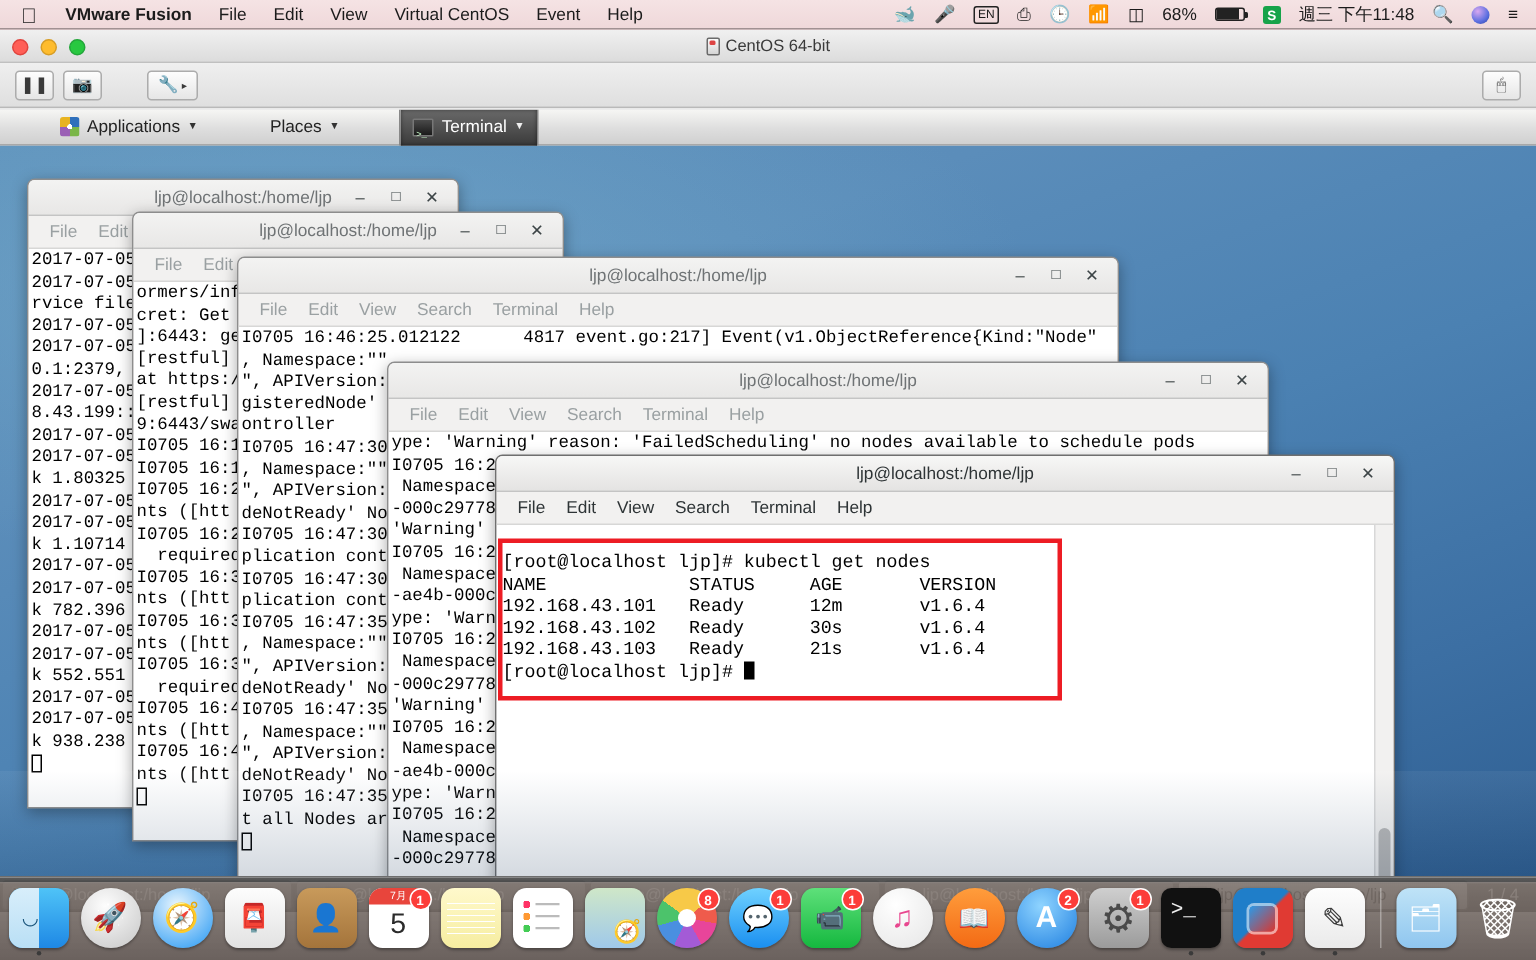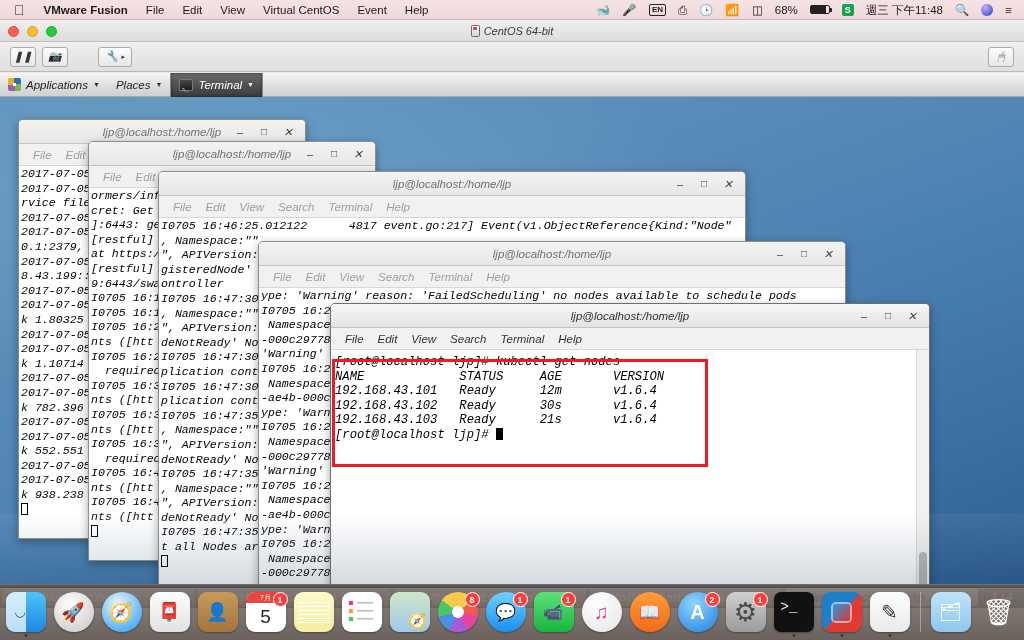--- a/index.html
+++ b/index.html
@@ -20,21 +20,21 @@
     z-index: 200;
   }
   .mm-left { display: flex; align-items: center; gap: 0; padding-left: 8px; }
   .mm-item { padding: 0 9px; line-height: 20px; white-space: nowrap; }
   .mm-item.bold { font-weight: bold; }
   .mm-apple { padding: 0 10px 0 6px; font-size: 14px; line-height: 18px; }
   .mm-right { margin-left: auto; display: flex; align-items: center; padding-right: 6px; gap: 0; }
   .mm-ritem { padding: 0 6px; line-height: 20px; display: flex; align-items: center; white-space: nowrap; }
   .mm-badge {
     display: inline-block; border: 1.4px solid #222; border-radius: 2px;
-    font-size: 8px; font-weight: bold; padding: 0 2px; line-height: 10px;
+    font-size: 8px; font-weight: normal; padding: 0 2px; line-height: 10px;
   }
   .mm-batt {
     display: inline-block; width: 20px; height: 9px; border: 1.4px solid #222;
     border-radius: 2px; position: relative; background:
       linear-gradient(to right, #222 0 85%, transparent 85% 100%);
   }
   .mm-batt::after {
     content: ''; position: absolute; right: -3.5px; top: 2px;
     width: 2px; height: 4px; background: #222; border-radius: 0 1px 1px 0;
   }
@@ -44,21 +44,21 @@
     text-align: center; line-height: 12px;
   }
   .mm-siri {
     width: 12px; height: 12px; border-radius: 50%;
     background: radial-gradient(circle at 35% 30%, #d8a8f0, #5b6fe0 60%, #2a3fa0);
   }
 
   
   .vm-window {
     position: absolute; left: 0; top: 20px; width: 1024px; height: 620px;
-    background: #e9e9e9; z-index: 10; font-style: italic;
+    background: #e9e9e9; z-index: 10;
   }
   .vm-titlebar {
     position: relative; height: 22px; width: 100%;
     background: linear-gradient(#f0f0f0, #dcdcdc);
     border-bottom: 1px solid #c0c0c0;
     display: flex; align-items: center; justify-content: center;
   }
   .vm-traffic { position: absolute; left: 8px; top: 6px; display: flex; gap: 8px; }
   .tl { width: 11px; height: 11px; border-radius: 50%; }
   .tl.r { background: #ff5f57; border: .5px solid #e0443e; }
@@ -96,21 +96,21 @@
     position: absolute; left: 0; top: 53px; width: 1024px; height: 535px;
     overflow: hidden;
   }
   .gnome-panel-top {
     position: absolute; left: 0; top: 0; width: 1024px; height: 24px;
     background: linear-gradient(#f6f6f4, #dedede 55%, #d0d0d0);
     border-bottom: 1px solid #a8a8a8;
     display: flex; align-items: center; font-size: 11.5px; color: #232323;
     z-index: 60;
   }
-  .gp-item { padding: 0 8px; line-height: 24px; display: flex; align-items: center; gap: 5px; }
+  .gp-item { padding: 0 8px; line-height: 24px; display: flex; align-items: center; gap: 5px; margin-left: 32px; }
   .gp-item.active {
     background: linear-gradient(#6a6a6a, #3a3a3a); color: #fff;
     border-left: 1px solid #888; border-right: 1px solid #888;
     box-shadow: inset 0 0 3px rgba(0,0,0,.5);
   }
   .gp-right { margin-left: auto; display: flex; align-items: center; padding-right: 6px; }
   .gp-logo {
     width: 13px; height: 13px;
     background: radial-gradient(circle at 50% 50%, #fff 0 18%, transparent 19%),
       conic-gradient(#2e6fbb 0 25%, #7ab648 0 50%, #9a5fb5 0 75%, #e8b31f 0 100%);
@@ -603,21 +603,21 @@
             </div>
           </div>
           <div class="term-menu">
             <span>File</span>
             <span>Edit</span>
             <span>View</span>
             <span>Search</span>
             <span>Terminal</span>
             <span>Help</span>
           </div>
-          <div class="term-body" style="font-size:12.2px; line-height:14.6px; padding-left:4px; padding-top:5px;"><span>[root@localhost ljp]# kubectl get nodes</span>
+          <div class="term-body" style="font-size:12.2px; line-height:14.6px; padding-left:4px; padding-top:18px;"><span>[root@localhost ljp]# kubectl get nodes</span>
 <span>NAME             STATUS     AGE       VERSION</span>
 <span>192.168.43.101   Ready      12m       v1.6.4</span>
 <span>192.168.43.102   Ready      30s       v1.6.4</span>
 <span>192.168.43.103   Ready      21s       v1.6.4</span>
 <span>[root@localhost ljp]# </span><span class="cursor"></span>
             <div class="term-scroll">
               <div class="thumb"></div>
             </div>
           </div>
         </div>

